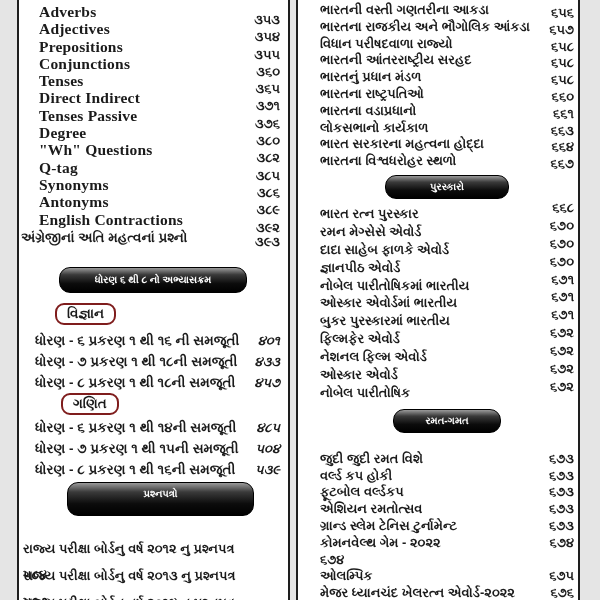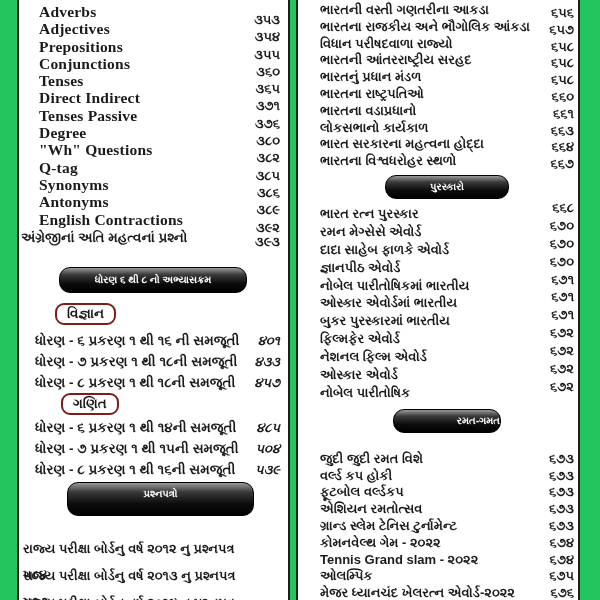--- a/index.html
+++ b/index.html
@@ -1,16 +1,16 @@
 <!DOCTYPE html>
 <html><head>
 <meta charset="utf-8">
 <style>
   html,body{margin:0;padding:0;background:#ffffff;}
-  .page{position:relative;width:600px;height:600px;background:#22c55e;overflow:hidden;
+  .page{position:relative;width:600px;height:600px;background:#e5e5e5;overflow:hidden;
         font-family:"Liberation Sans", sans-serif;color:#1b1b1b;}
 
   
   .colbox{position:absolute;top:-12px;height:624px;border:2px solid #1e1e1e;
           box-sizing:border-box;background:#fff;overflow:hidden;}
   .colbox.left{left:17px;width:273px;}
   .colbox.right{left:296px;width:284px;}
 
   .inner-l{padding:13px 8px 0 20px;position:relative;height:100%;box-sizing:border-box;}
   .inner-r{padding:12px 4px 0 22px;position:relative;height:100%;box-sizing:border-box;}
@@ -31,21 +31,21 @@
   .gux .num{transform:translateY(4px);}
 
   
   .pill{background:linear-gradient(180deg,#9a9a9a 0%,#3a3a3a 28%,#0c0c0c 65%,#000 100%);
         color:#fff;font-weight:bold;font-size:10px;text-align:center;
         border-radius:11px;border:1px solid #000;box-sizing:border-box;
         display:block;}
   .pill.syllabus{width:188px;height:26px;line-height:24px;margin:20px 0 0 20px;}
   .pill.papers{width:187px;height:34px;line-height:22px;margin:2px 0 0 28px;}
   .pill.awards{width:124px;height:24px;line-height:22px;margin:5px auto 0 auto;}
-  .pill.sports{width:108px;height:24px;line-height:22px;margin:7px auto 0 auto;text-align:right;}
+  .pill.sports{width:108px;height:24px;line-height:22px;margin:7px auto 0 auto;}
 
   
   .subj{display:inline-block;border:2px solid #7f1d1d;border-radius:9px;
         padding:0 10px;height:18px;line-height:17px;font-weight:bold;font-size:13.5px;
         background:#fff;}
   .subj.science{margin:10px 0 0 16px;}
   .subj.math{margin:0 0 0 22px;}
 
   
   .mid{margin-top:5px;}
@@ -364,21 +364,20 @@
             <span class="lbl">ગ્રાન્ડ સ્લેમ ટેનિસ ટુર્નામેન્ટ</span>
             <span class="num">૬૭૩</span>
           </div>
 
           <div class="row">
             <span class="lbl">કોમનવેલ્થ ગેમ - ૨૦૨૨</span>
             <span class="num">૬૭૪</span>
           </div>
 
           <div class="row">
-            <span class="lbl">Tennis Grand slam - ૨૦૨૨</span>
             <span class="num">૬૭૪</span>
           </div>
 
           <div class="row">
             <span class="lbl">ઓલમ્પિક</span>
             <span class="num">૬૭૫</span>
           </div>
 
           <div class="row">
             <span class="lbl">મેજર ધ્યાનચંદ ખેલરત્ન એવોર્ડ-૨૦૨૨</span>

